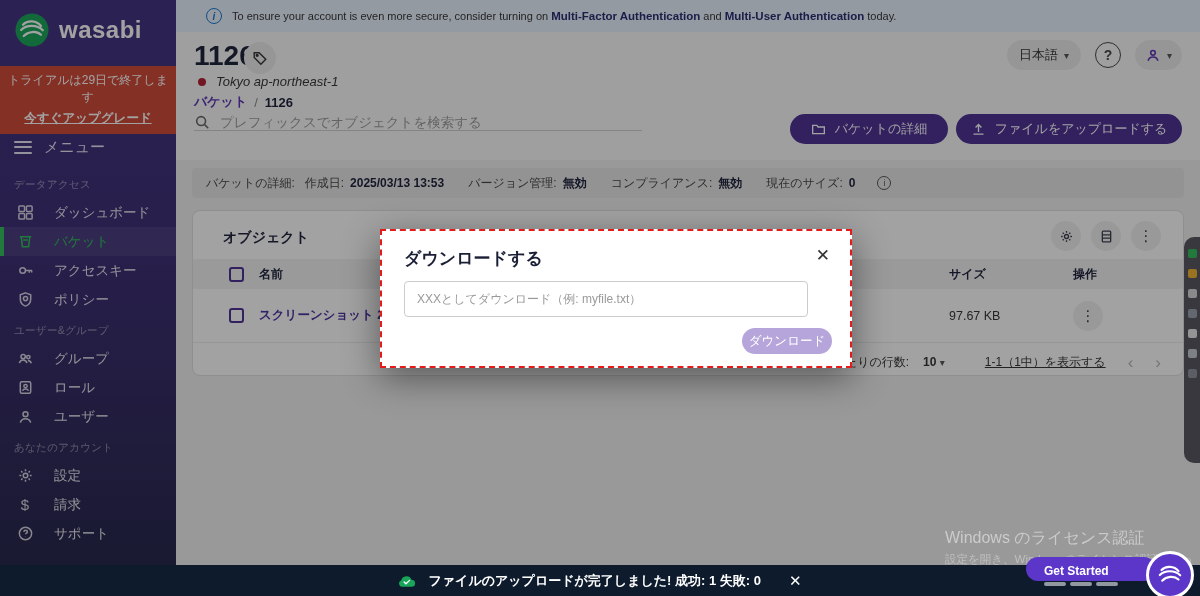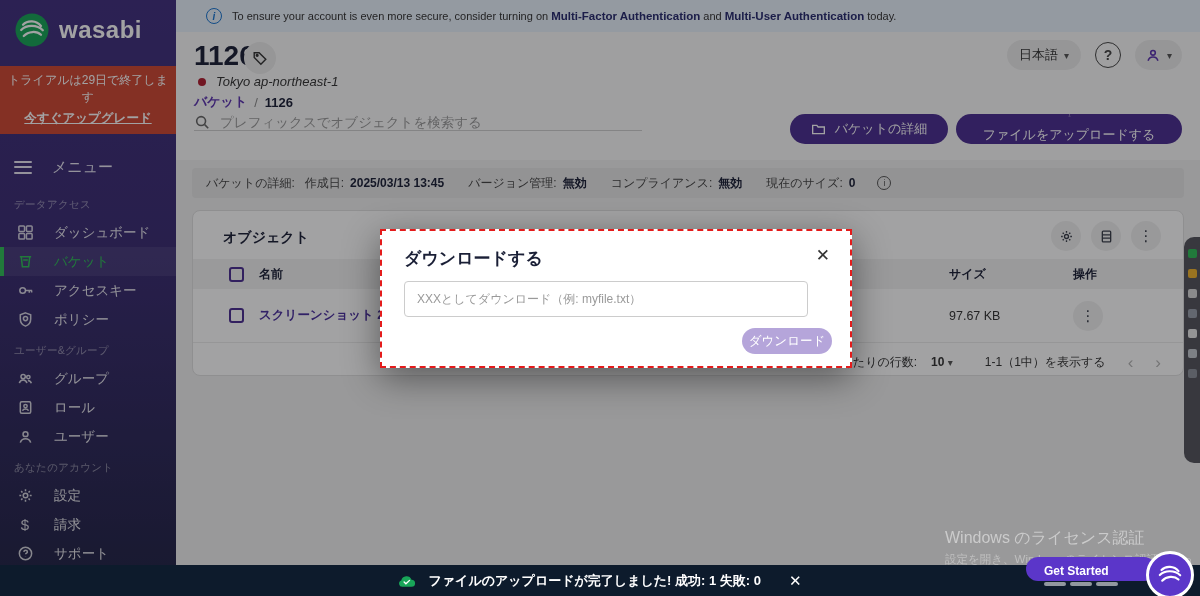--- a/index.html
+++ b/index.html
@@ -7,21 +7,21 @@
   .stage { position:relative; width:1200px; height:596px; background:#f0f0f0; overflow:hidden; }
 
   
   .sidebar { position:absolute; left:0; top:0; width:176px; height:565px; background:linear-gradient(180deg,#41307f 0%,#3a2c72 45%,#232448 100%); z-index:5; }
   .brand { display:flex; align-items:center; gap:9px; padding:12px 0 10px 14px; }
   .brand-logo { width:36px; height:36px; }
   .brand-name { color:#fff; font-size:24px; font-weight:bold; letter-spacing:.5px; }
   .trial-box { background:#cf4733; color:#fff; text-align:center; padding:6px 4px 7px;margin-top:8px; }
   .trial-line { font-size:12px; margin-bottom:4px; }
   .trial-link { font-size:12.5px; font-weight:bold; text-decoration:underline; color:#fff; cursor:pointer; }
-  .menu-row { display:flex; align-items:center; gap:20px; padding:23px 0 11px 14px; color:#e8e6f3;text-align:center; }
+  .menu-row { display:flex; align-items:center; gap:12px; padding:3px 0 11px 14px; color:#e8e6f3;text-align:center; }
   .hamburger span { display:block; width:18px; height:2px; background:#e8e6f3; margin:3.5px 0; border-radius:1px; }
   .menu-label { font-size:15px; }
   .side-section { color:rgba(255,255,255,.45); font-size:10.5px; padding:10px 0 6px 14px; letter-spacing:.3px; }
   .side-item { position:relative; display:flex; align-items:center; gap:20px; height:29px; padding-left:16px; color:rgba(255,255,255,.88); cursor:pointer; }
   .side-item .si-icon { width:18px; height:18px; display:flex; align-items:center; justify-content:center; color:rgba(255,255,255,.8); }
   .side-item .si-label { font-size:13.5px; }
   .side-item.active { background:rgba(255,255,255,.07); color:#2fbf57; }
   .side-item.active .si-icon { color:#2fbf57; }
   .side-item.active::before { content:""; position:absolute; left:0; top:0; bottom:0; width:4px; background:#2fbf57; }
   .si-icon svg { width:17px; height:17px; stroke:currentColor; fill:none; stroke-width:1.6; }
@@ -49,21 +49,21 @@
   .search-row input { border:none; outline:none; background:transparent; font-size:13.5px; width:100%; color:#333; font-family:inherit; }
   .search-row input::placeholder { color:#9a9a9a; }
   .hdr-right { position:absolute; right:18px; top:8px; display:flex; align-items:center; gap:14px; }
   .lang-pill { background:#ececec; border-radius:16px; height:30px; padding:0 12px; display:flex; align-items:center; gap:6px; font-size:13px; color:#333; cursor:pointer; }
   .caret { font-size:10px; color:#555; }
   .help-circle { width:26px; height:26px; border-radius:50%; border:1.5px solid #444; color:#444; display:flex; align-items:center; justify-content:center; font-size:14px; font-weight:bold; cursor:pointer; }
   .user-pill { background:#ececec; border-radius:16px; height:30px; padding:0 10px; display:flex; align-items:center; gap:6px; cursor:pointer; }
   .user-pill svg { width:16px; height:16px; stroke:#5c34b0; fill:none; stroke-width:1.8; }
   .btn-row-btn { position:absolute; top:82px; height:30px; border-radius:16px; background:#4b2e91; color:#fff; font-size:13px; display:flex; align-items:center; justify-content:center; gap:9px; cursor:pointer; border:none; font-family:inherit; }
   .btn-folder { right:252px; width:158px; }
-  .btn-upload { right:18px; width:226px;flex-direction:column; }
+  .btn-upload { right:18px; width:226px; }
   .btn-row-btn svg { width:15px; height:15px; stroke:#fff; fill:none; stroke-width:1.6; }
 
   
   .content { position:absolute; left:176px; top:160px; width:1024px; height:405px; background:#f0f0f0; }
   .details-bar { position:absolute; left:16px; right:16px; top:8px; height:30px; background:#e7e7e7; border-radius:4px; display:flex; align-items:center; gap:6px; padding:0 14px; font-size:12px; color:#444; }
   .details-bar .dv { font-weight:bold; color:#1a1f36; margin-right:14px; }
   .details-bar .dl { margin-left:4px; }
   .ic-info2 { width:14px; height:14px; border:1.3px solid #555; border-radius:50%; color:#555; font-size:9px; display:flex; align-items:center; justify-content:center; margin-left:2px; }
   .panel { position:absolute; left:16px; right:16px; top:50px; height:166px; background:#fff; border:1px solid #e1e1e1; border-radius:8px; }
   .panel-title { position:absolute; left:30px; top:18px; font-size:14px; font-weight:bold; color:#1a1f36; }
@@ -74,21 +74,21 @@
   .checkbox { width:15px; height:15px; border:2px solid #4b2e91; border-radius:3px; cursor:pointer; }
   .col-chk { position:absolute; left:36px; } .col-name { position:absolute; left:66px; }
   .col-size { position:absolute; left:756px; } .col-act { position:absolute; left:880px; }
   .trow { position:absolute; left:0; right:0; top:78px; height:54px; display:flex; align-items:center; font-size:12.5px; border-bottom:1px solid #ececec; }
   .obj-link { color:#4a2f9e; font-weight:bold; cursor:pointer; }
   .frag { position:absolute; left:643px; color:#3b82f6; }
   .size-val { color:#333; }
   .dots-btn { width:30px; height:30px; border-radius:50%; background:#f1f1f1; display:flex; align-items:center; justify-content:center; font-size:15px; color:#3a3f4b; cursor:pointer; }
   .pagination { position:absolute; right:22px; top:138px; height:26px; display:flex; align-items:center; gap:8px; font-size:12px; color:#333; }
   .pag-num { font-weight:bold; margin-left:6px; cursor:pointer; }
-  .pag-range { margin-left:24px; }
+  .pag-range { margin-left:32px;text-decoration:underline; }
   .pag-arrow { color:#b5b5b5; font-size:17px; margin-left:14px; cursor:pointer; line-height:1; }
 
   
   .ext-toolbar { position:absolute; right:0; top:237px; width:16px; height:226px; background:#55555d; border-radius:10px 0 0 10px; z-index:6; display:flex; flex-direction:column; align-items:center; gap:11px; padding-top:12px; }
   .ext-dot { width:9px; height:9px; border-radius:2px; }
 
   
   .dim { position:absolute; left:0; top:0; width:1200px; height:565px; background:rgba(10,10,14,.38); z-index:40; }
 
   
@@ -295,21 +295,21 @@
           <path d="M9 12V3M5.5 6.5L9 3l3.5 3.5M3 14.5h12"></path>
         </svg>
       <span>ファイルをアップロードする</span>
     </button>
   </div>
 
   <div class="content">
     <div class="details-bar">
       <span>バケットの詳細:</span>
       <span class="dl">作成日:</span>
-      <span class="dv">2025/03/13 13:45</span>
+      <span class="dv">2025/03/13 13:53</span>
       <span class="dl">バージョン管理:</span>
       <span class="dv">無効</span>
       <span class="dl">コンプライアンス:</span>
       <span class="dv">無効</span>
       <span class="dl">現在のサイズ:</span>
       <span class="dv">0</span>
       <span class="ic-info2">i</span>
     </div>
 
     <div class="panel">

